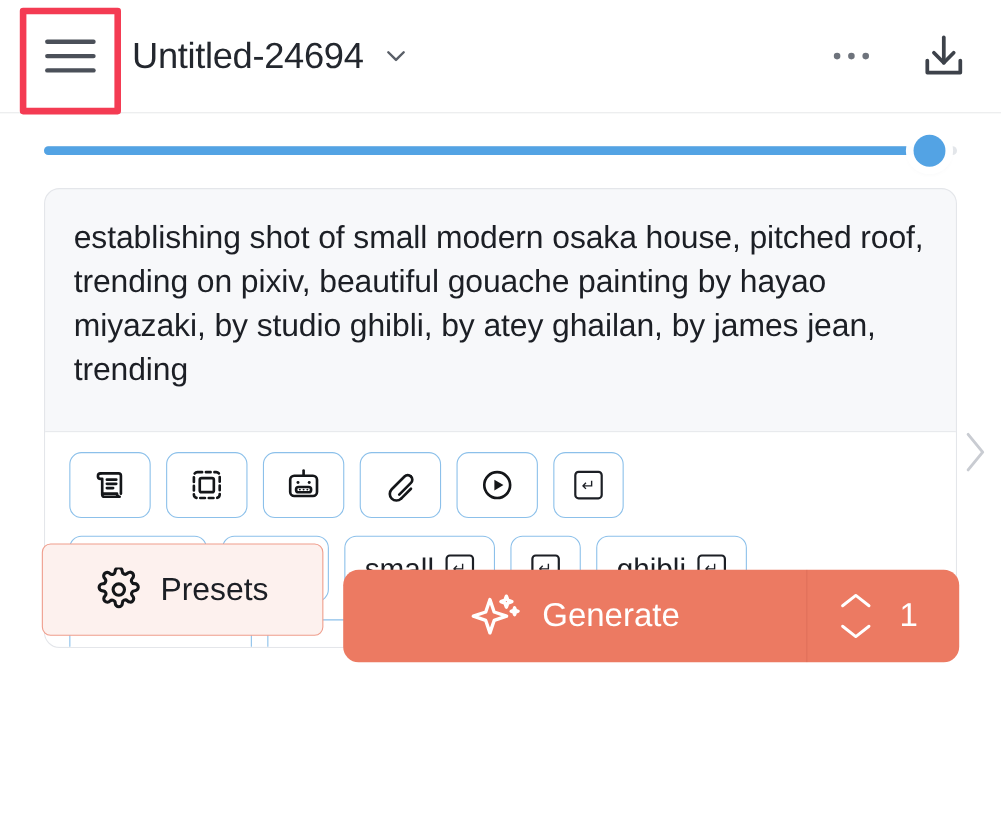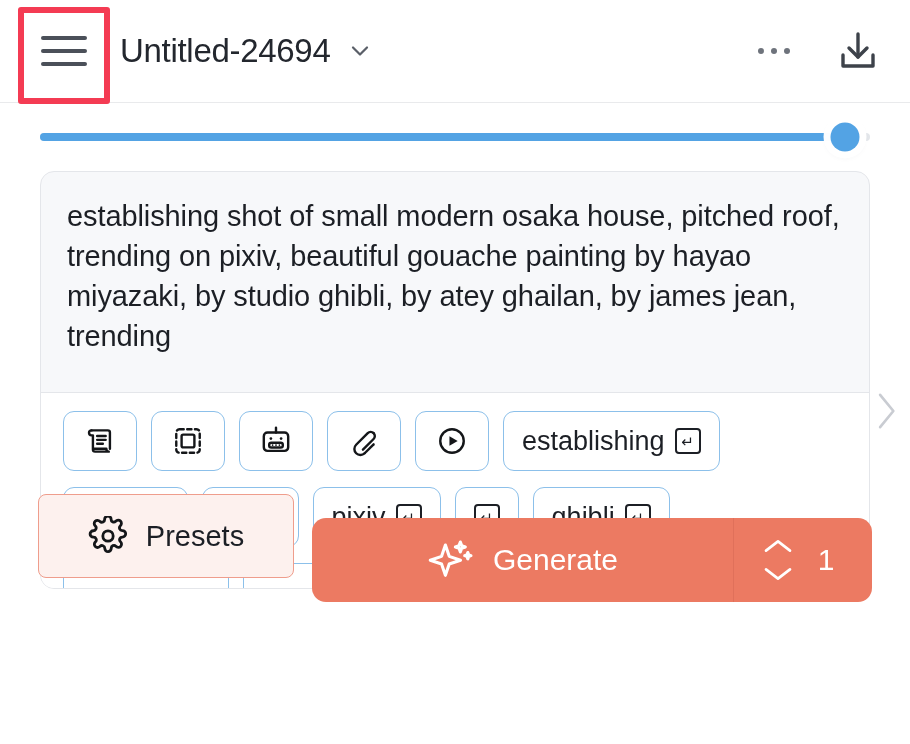--- a/index.html
+++ b/index.html
@@ -404,36 +404,35 @@
         <div class="chip icon-chip">
           <span>
             <svg width="34" height="34" viewBox="0 0 24 24" fill="none" stroke="#141619" stroke-width="1.7" stroke-linejoin="round">
               <circle cx="12" cy="12" r="8.3"></circle>
               <polygon points="10.2,8.6 16,12 10.2,15.4" fill="#141619" stroke="none"></polygon>
             </svg>
           </span>
         </div>
 
         <div class="chip">
-          <span>establishing</span>
           <span class="enter-key">↵</span>
         </div>
       </div>
 
       <div class="chip-row">
         <div class="chip">
           <span>shot</span>
           <span class="enter-key">↵</span>
         </div>
         <div class="chip">
           <span>of</span>
           <span class="enter-key">↵</span>
         </div>
         <div class="chip">
-          <span>pixiv</span>
+          <span>small</span>
           <span class="enter-key">↵</span>
         </div>
         <div class="chip">
           <span class="enter-key">↵</span>
         </div>
         <div class="chip">
           <span>ghibli</span>
           <span class="enter-key">↵</span>
         </div>
       </div>

